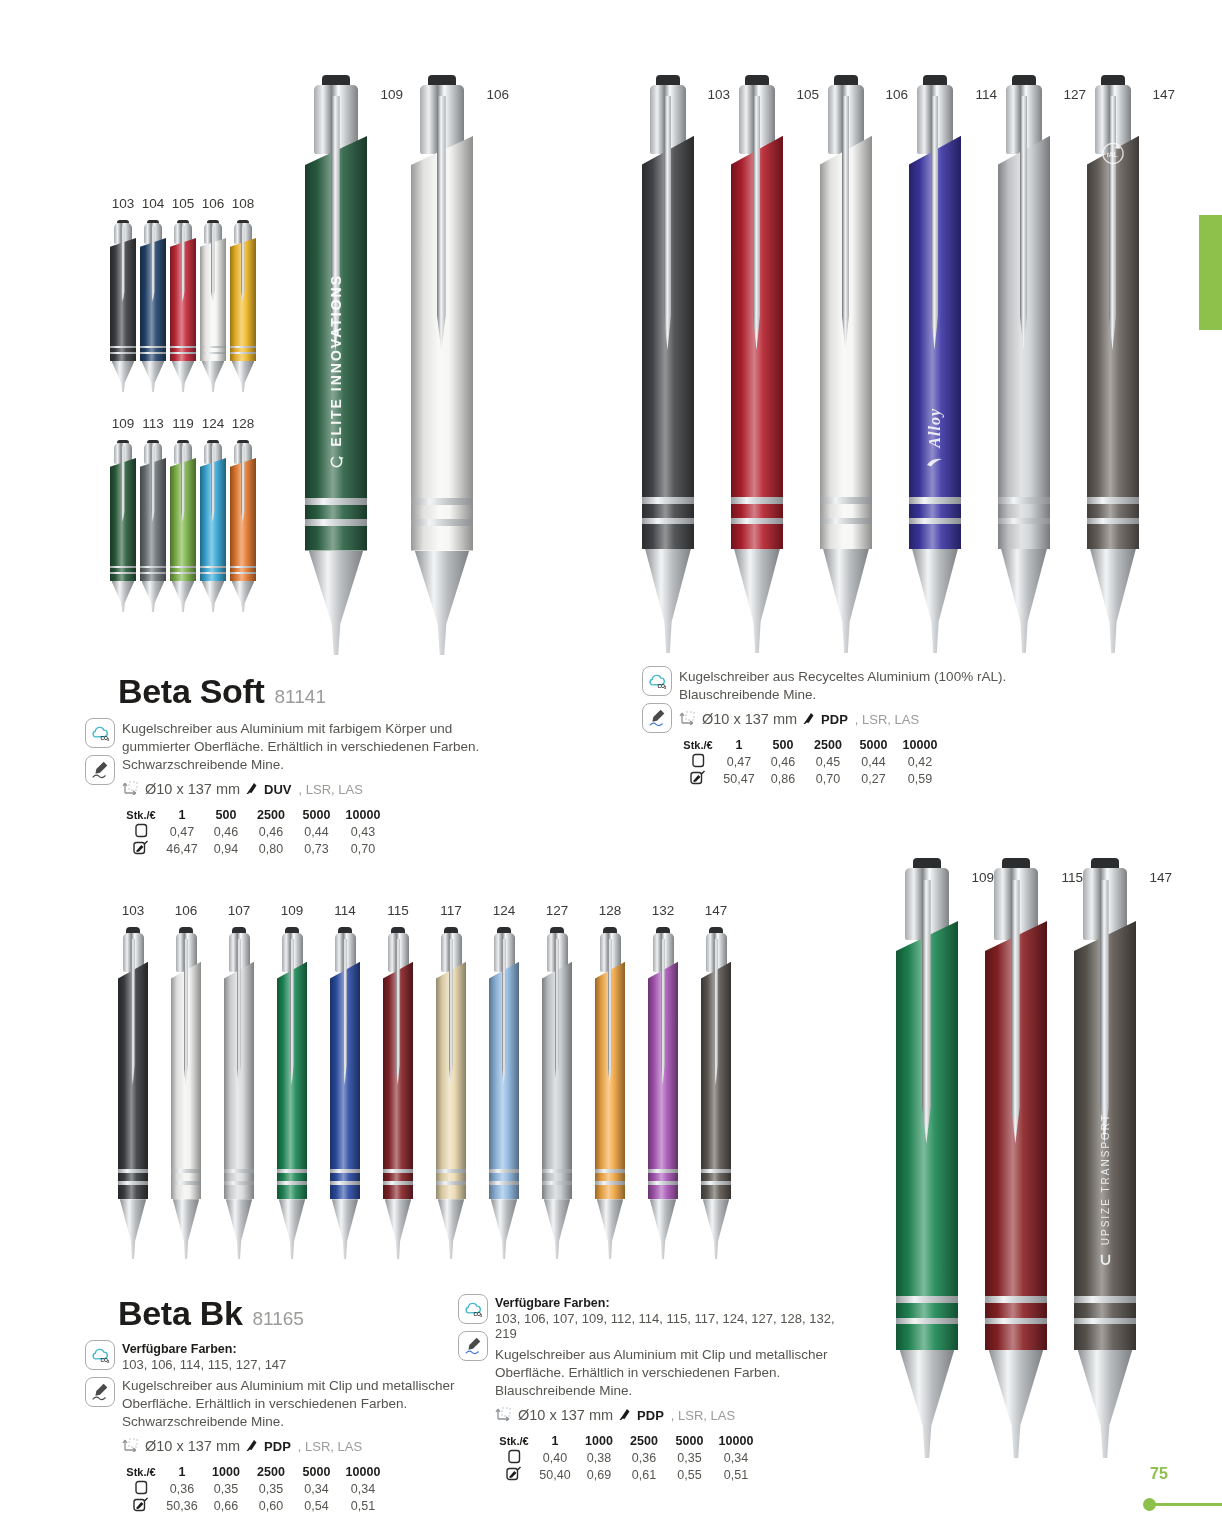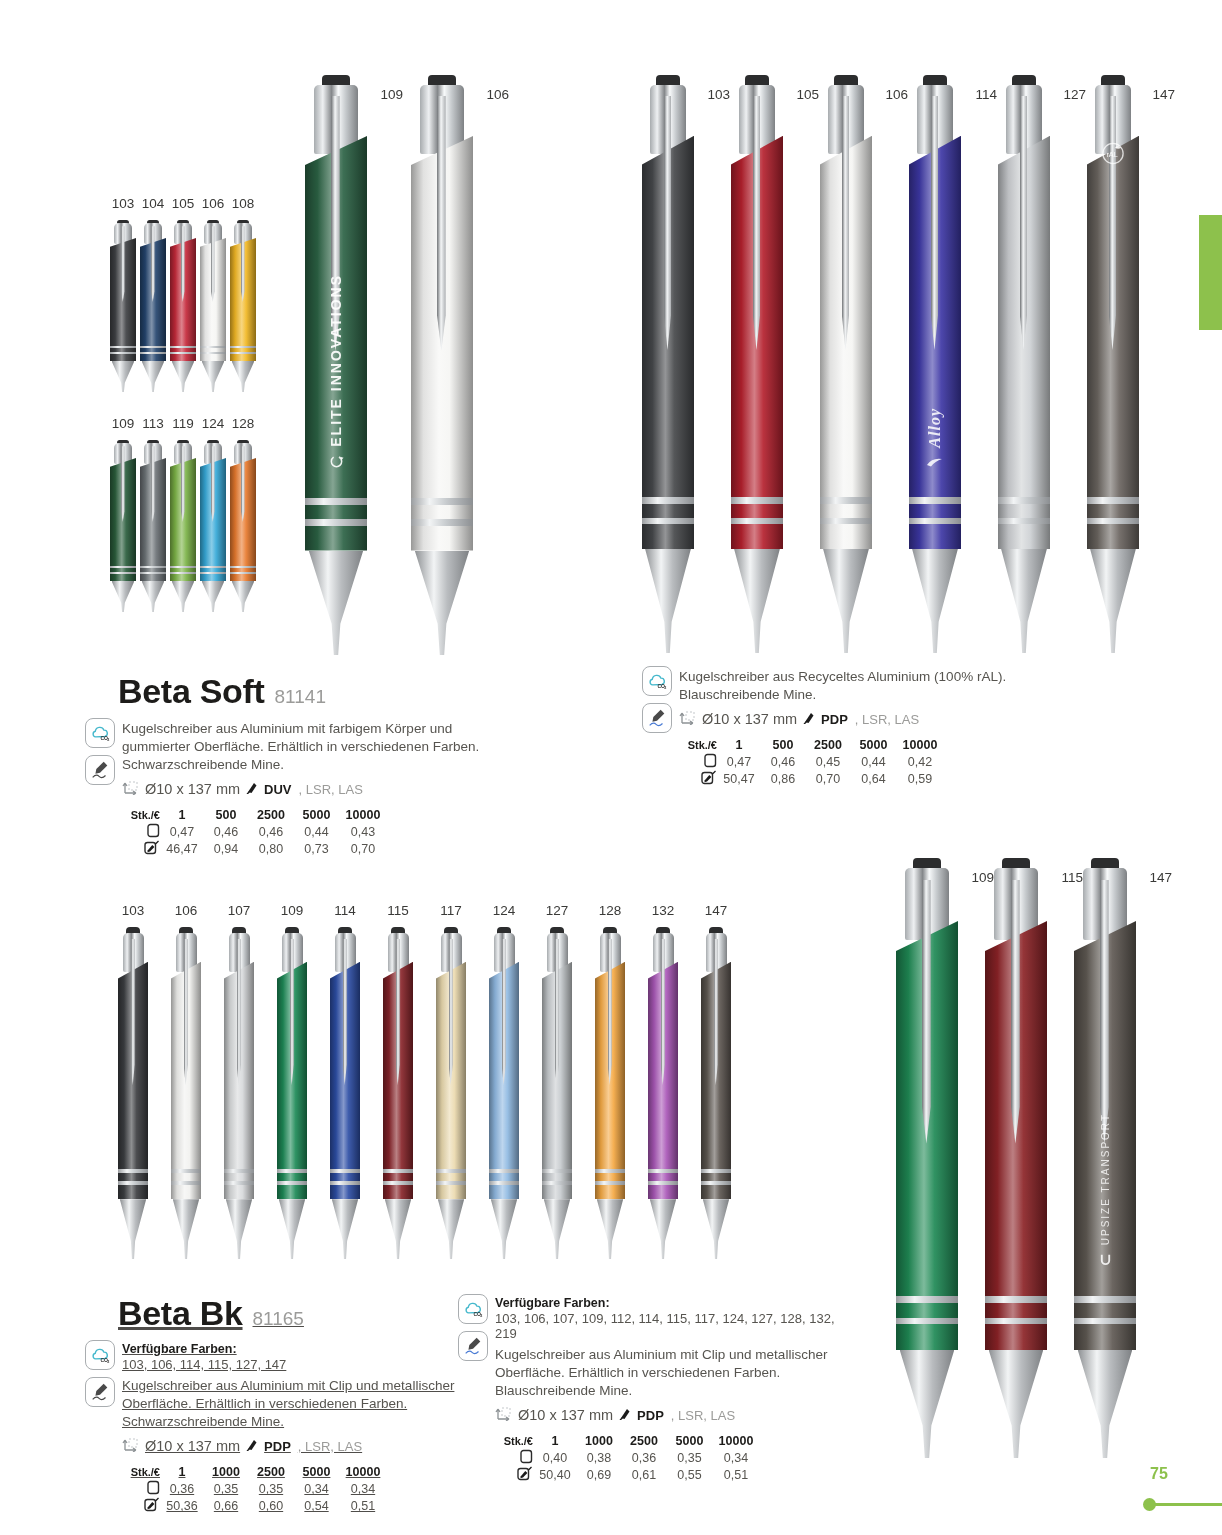--- a/index.html
+++ b/index.html
@@ -52,21 +52,21 @@
             color:rgba(255,255,255,.92);}
   .eng-recycle .t{font-size:14px;letter-spacing:2px;font-weight:600;}
   .eng-swoosh .t{font-family:"Liberation Serif",serif;font-style:italic;font-weight:700;font-size:16px;letter-spacing:1px;color:rgba(255,255,255,.85);}
   .eng-U .t{font-size:10px;letter-spacing:2px;color:rgba(255,255,255,.8);}
   .p-badge{position:absolute;top:11.5%;left:50%;transform:translateX(-50%);}
 
   
   .info{position:absolute;}
   #info-beta-soft{left:85px;top:672px;width:412px;}
   #info-re-beta{left:642px;top:666px;width:400px;}
-  #info-beta-bk{left:85px;top:1294px;width:372px;text-decoration:underline;}
+  #info-beta-bk{left:85px;top:1294px;width:372px;}
   #info-beta{left:458px;top:1294px;width:392px;}
 
   .title-row{display:flex;align-items:baseline;gap:10px;padding-left:33px;margin-bottom:7px;}
   #info-re-beta .title-row{padding-left:36px;position:relative;}
   .title-row h2{margin:0;font-size:34px;font-weight:700;color:#1d1c1a;letter-spacing:-.3px;}
   .title-row .sku{font-size:19px;color:#9b9b99;}
   .eco-hand{position:absolute;left:-2px;top:-8px;}
 
   .info-grid{display:flex;gap:8px;}
   .icol{width:29px;display:flex;flex-direction:column;gap:7px;flex:0 0 auto;}
@@ -76,21 +76,21 @@
   .desc{margin:2px 0 6px 0;font-size:13.5px;line-height:1.34;color:#56544f;}
   .colors-label{font-size:12.5px;font-weight:700;color:#1d1c1a;margin-top:2px;}
   .colors-list{font-size:13px;color:#56544f;margin:1px 0 5px 0;}
   .dims{display:flex;align-items:center;gap:6px;font-size:14.5px;color:#56544f;margin:4px 0 8px 0;}
   .print-bold{font-size:13px;font-weight:700;color:#1d1c1a;}
   .print-rest{font-size:13px;color:#9b9b99;margin-left:1px;}
 
   .prices{font-size:12.5px;}
   .pr-row{display:grid;grid-template-columns:38px 44px 44px 46px 45px 48px;align-items:center;height:17px;}
   .pr-cell{text-align:center;color:#56544f;}
-  .pr-cell.c0{text-align:right;}
+  .pr-cell.c0{text-align:center;}
   .pr-head .pr-cell{font-weight:700;color:#1d1c1a;}
   .pr-head .pr-cell.c0{font-size:11px;}
 
   
   .green-tab{position:absolute;left:1199px;top:215px;width:23px;height:115px;background:#8dc14c;}
   .page-num{position:absolute;left:1150px;top:1465px;font-size:16px;font-weight:700;color:#8dc14c;text-align:right;}
   .footer-dot{position:absolute;left:1143px;top:1498px;width:13px;height:13px;border-radius:50%;background:#8dc14c;}
   .footer-line{position:absolute;left:1152px;top:1503px;width:70px;height:3px;background:#8dc14c;}
 </style>
 </head>
@@ -666,21 +666,21 @@
             </div>
             <div class="pr-row">
               <span class="pr-cell c0"><svg width="16" height="15" viewBox="0 0 16 15">
                   <rect x="1" y="2.5" width="10.5" height="11" rx="2.5" fill="none" stroke="#2b2b2b" stroke-width="1.4"></rect>
                   <path d="M3.8 10.2 L8.3 5 l2.1 1.9 L6 11.6 l-2.6 .7 z" fill="#1c1c1c"></path>
                   <path d="M11.5 4 l3 -3" stroke="#1c1c1c" stroke-width="1.3"></path>
                 </svg></span>
               <span class="pr-cell c1">50,47</span>
               <span class="pr-cell c2">0,86</span>
               <span class="pr-cell c3">0,70</span>
-              <span class="pr-cell c4">0,64</span>
+              <span class="pr-cell c4">0,27</span>
               <span class="pr-cell c5">0,59</span>
             </div>
           </div>
       </div>
     </div>
   </section>
 
   <section class="info" id="info-beta-bk">
     <div class="title-row">
       <h2>Beta Bk</h2>

